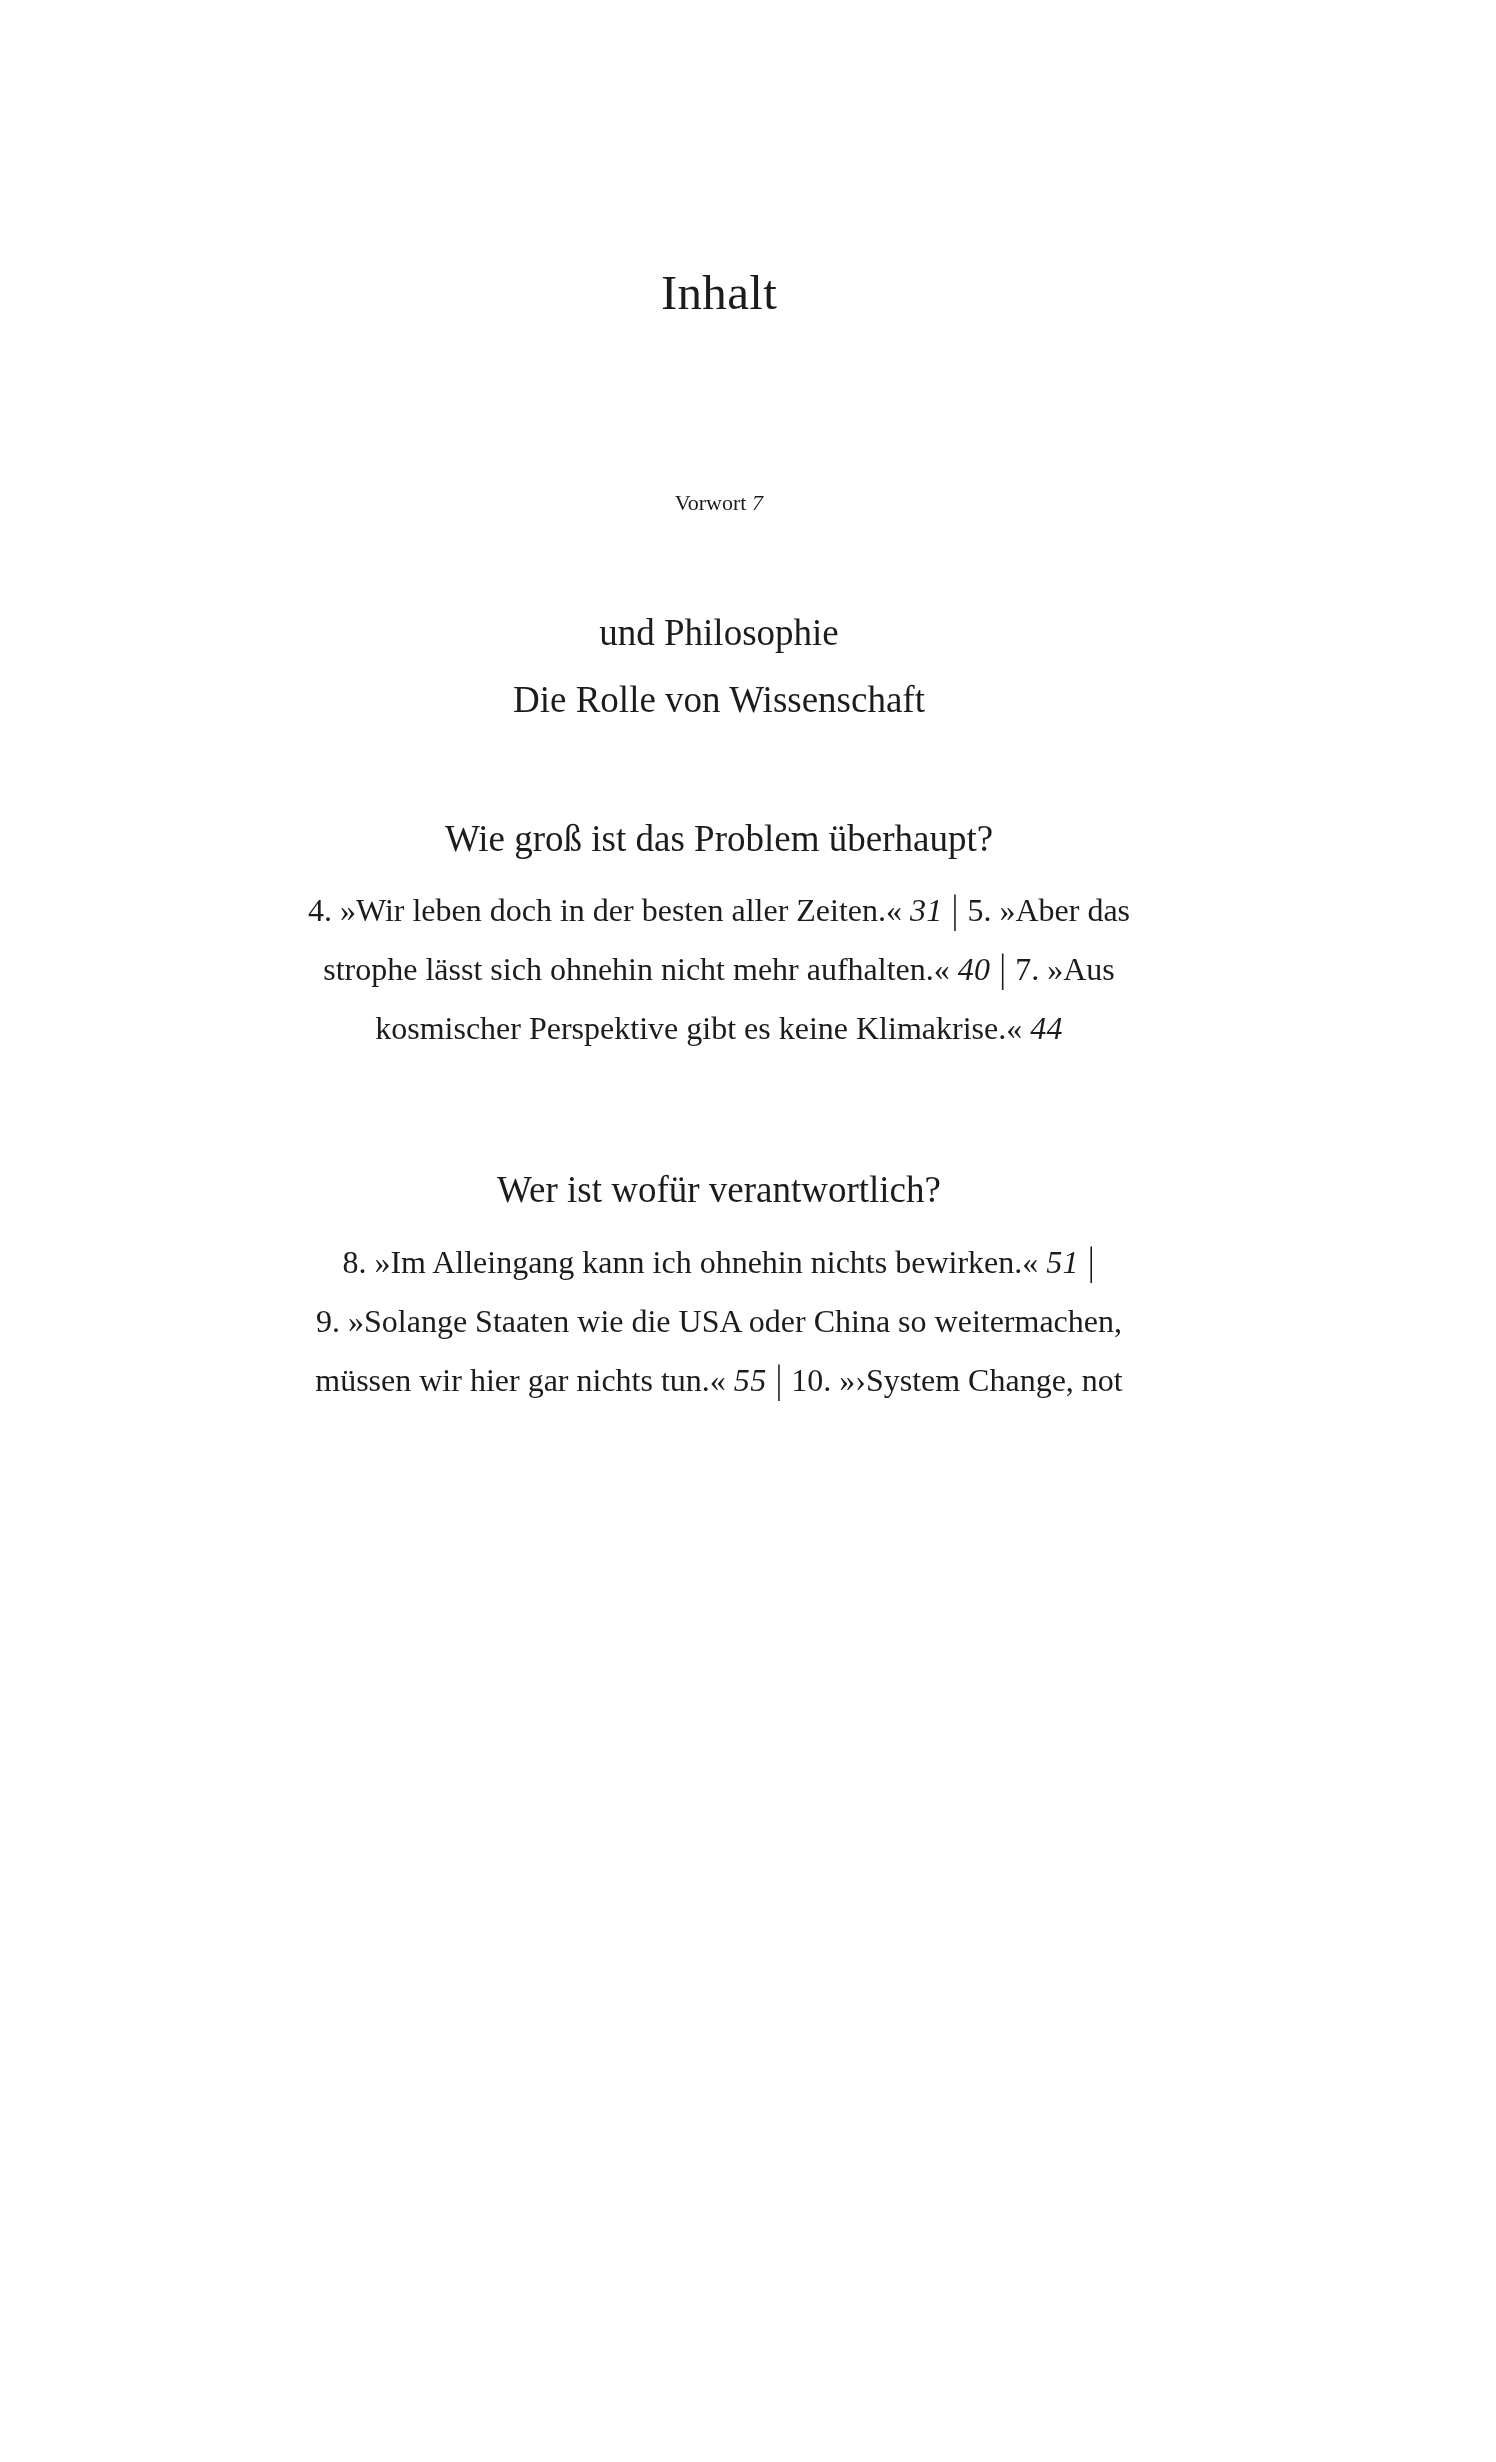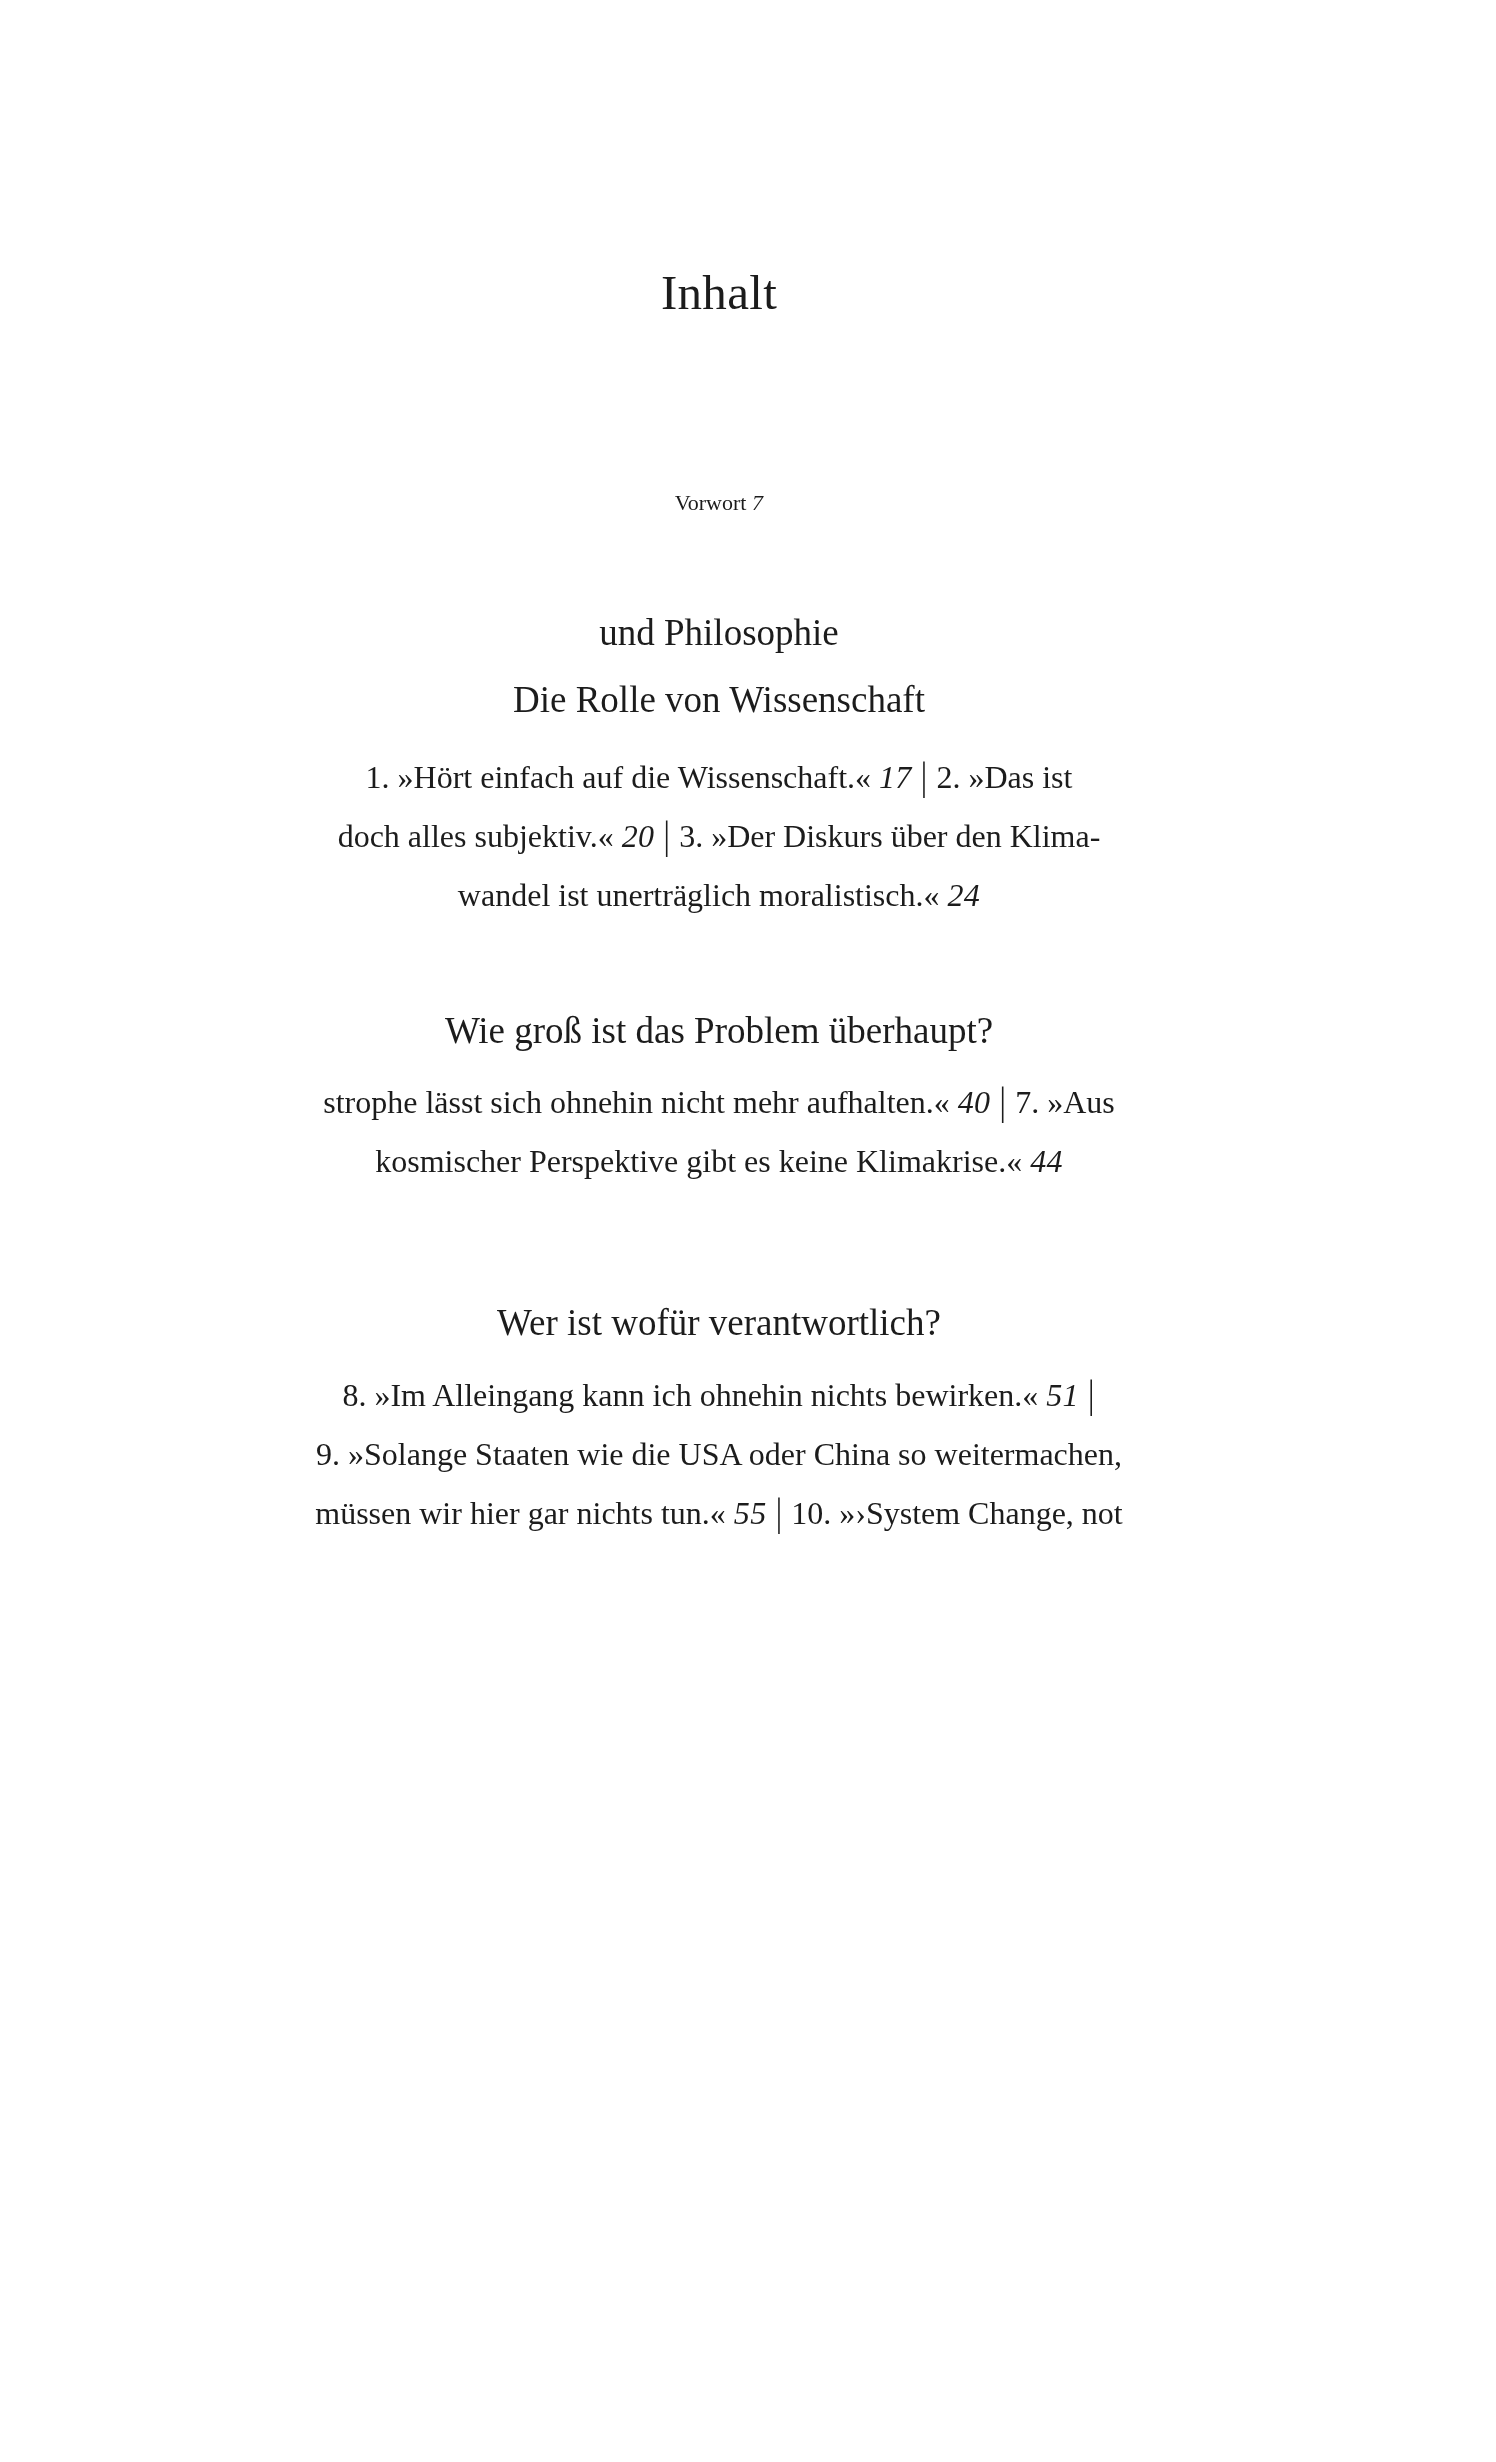--- a/index.html
+++ b/index.html
@@ -73,32 +73,28 @@
 
     <h1 class="title">Inhalt</h1>
 
     <p class="vorwort">Vorwort <i class="fig">7</i></p>
 
     <section>
       <h2 class="heading s0">
         <span class="hline">und Philosophie</span>
         <span class="hline">Die Rolle von Wissenschaft</span>
       </h2>
-      <div class="entries e0">
-        <div class="line">1. »Hört einfach auf die Wissenschaft.« <i class="fig">17</i> <span class="bar">|</span> 2. »Das ist</div>
-        <div class="line">doch alles subjektiv.« <i class="fig">20</i> <span class="bar">|</span> 3. »Der Diskurs über den Klima-</div>
-        <div class="line">wandel ist unerträglich moralistisch.« <i class="fig">24</i></div>
-      </div>
     </section>
 
     <section>
       <h2 class="heading s1">
         <span class="hline">Wie groß ist das Problem überhaupt?</span>
       </h2>
       <div class="entries e1">
+        <div class="line">4. »Wir leben doch in der besten aller Zeiten.« <i class="fig">31</i> <span class="bar">|</span> 5. »Aber das</div>
         <div class="line">strophe lässt sich ohnehin nicht mehr aufhalten.« <i class="fig">40</i> <span class="bar">|</span> 7. »Aus</div>
         <div class="line">kosmischer Perspektive gibt es keine Klimakrise.« <i class="fig">44</i></div>
       </div>
     </section>
 
     <section>
       <h2 class="heading s2">
         <span class="hline">Wer ist wofür verantwortlich?</span>
       </h2>
       <div class="entries e2">

